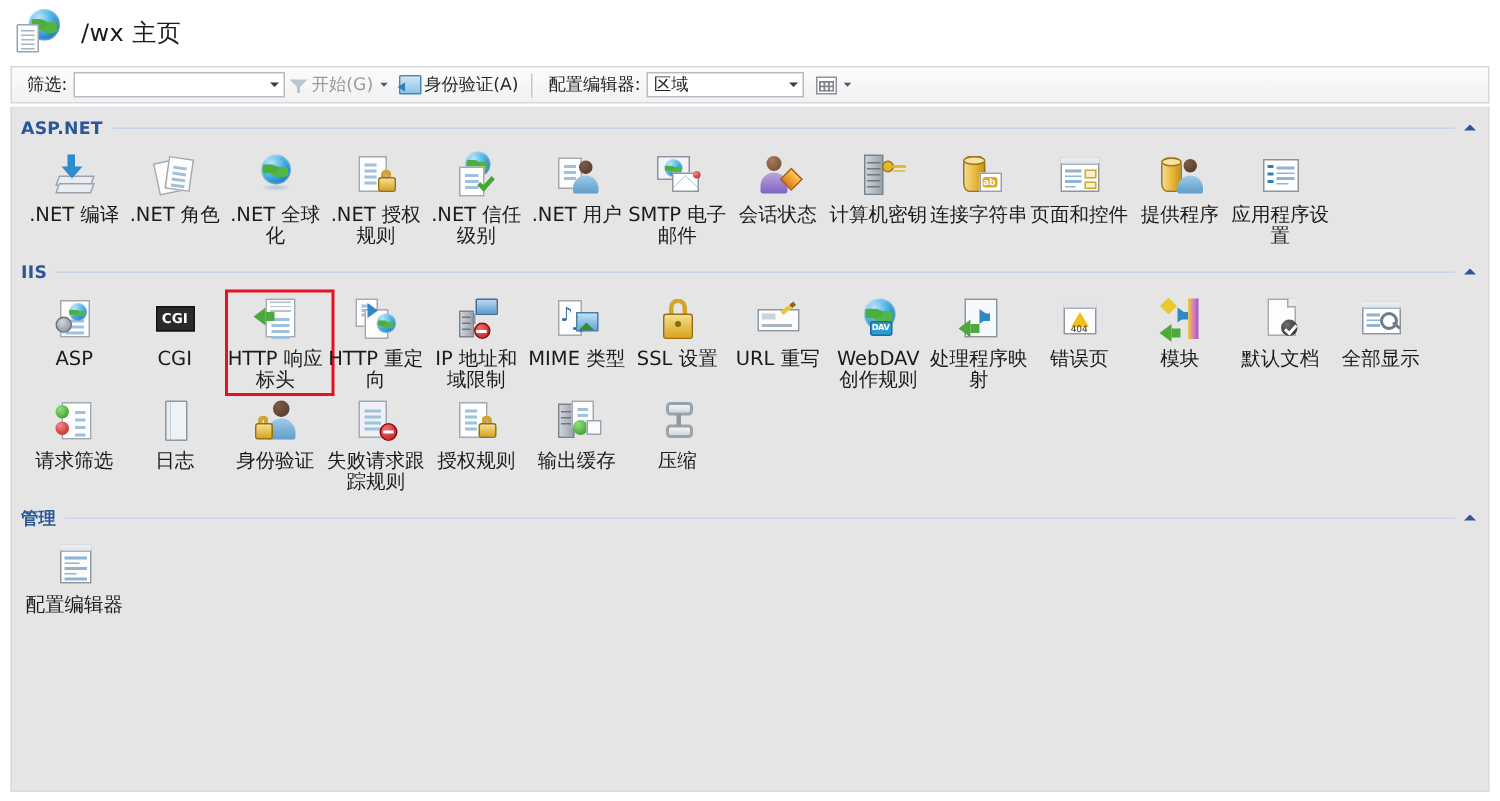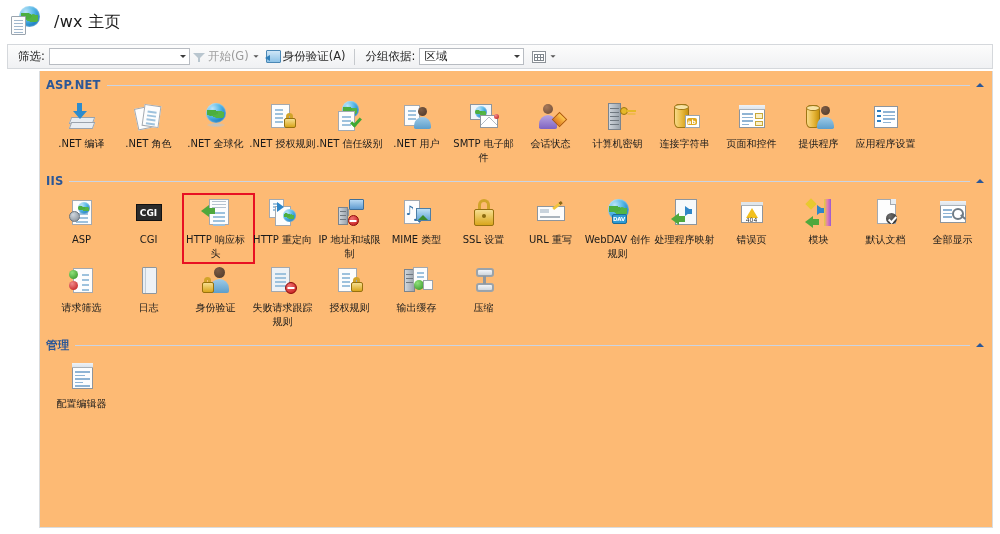--- a/index.html
+++ b/index.html
@@ -147,23 +147,22 @@
       linear-gradient(#7e858c 0 1px, transparent 1px) 0 0/100% 3px,
       linear-gradient(90deg,#7e858c 0 1px, transparent 1px) 0 0/3px 100%;
   }
 
   
   #content {
     position: absolute;
     left: 7px; right: 7px; top: 71px; bottom: 6px;
     border: 1px solid #d9dcdf;
     border-top: none;
-    background: #fdba74;
+    background: #e5e5e5;
     overflow: hidden;
-    margin-left: 32px;
   }
 
   .group { padding: 0; }
   .group-header {
     display: flex; align-items: center;
     height: 16px;
     margin: 6px 6px 0 6px;
     font-size: 11.5px;
     font-weight: bold;
     color: #2b5797;
@@ -189,21 +188,21 @@
     flex-direction: column;
     align-items: center;
     position: relative;
   }
   .cell .glyph {
     width: 32px; height: 32px;
     position: relative;
     margin-bottom: 4px;
   }
   .cell .caption {
-    font-size: 10px;
+    font-size: 13px;
     line-height: 14px;
     color: #1b1b1b;
     text-align: center;
     width: 67px;
     word-break: break-all;
   }
   .cell.selected:after {
     content: "";
     position: absolute;
     left: 0px; top: 0px;
@@ -480,21 +479,21 @@
   </span>
   <span class="caret sm mini-split"></span>
 
   <span class="tb-btn">
     <span class="showall"></span>
     <span>身份验证(A)</span>
   </span>
 
   <span class="tb-sep"></span>
 
-  <span class="tb-label">分组依据:</span>
+  <span class="tb-label">配置编辑器:</span>
   <span class="tb-combo" id="group-combo">
     <span class="val">区域</span>
     <span class="caret"></span>
   </span>
 
   <span style="width:8px"></span>
   <span class="viewgrid"></span>
   <span class="caret sm" style="margin-left:4px"></span>
 </div>
 

